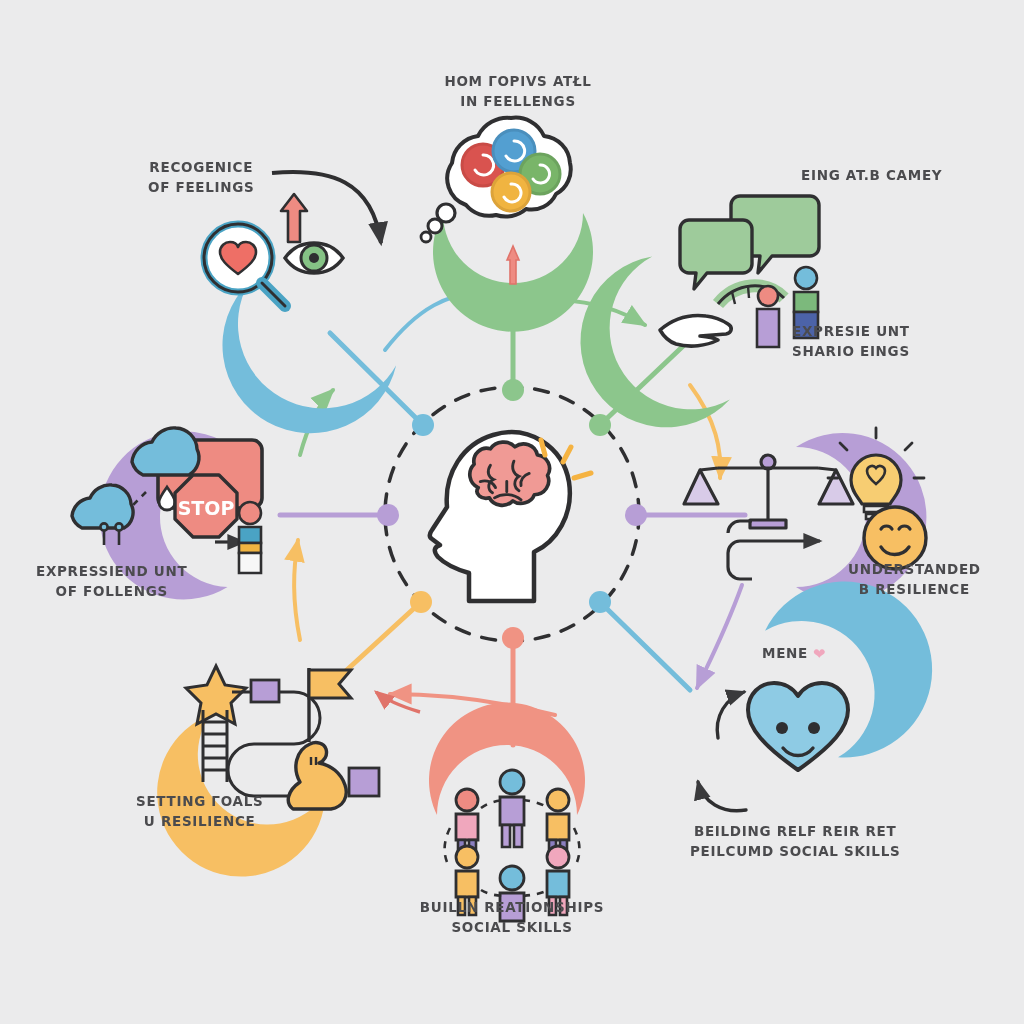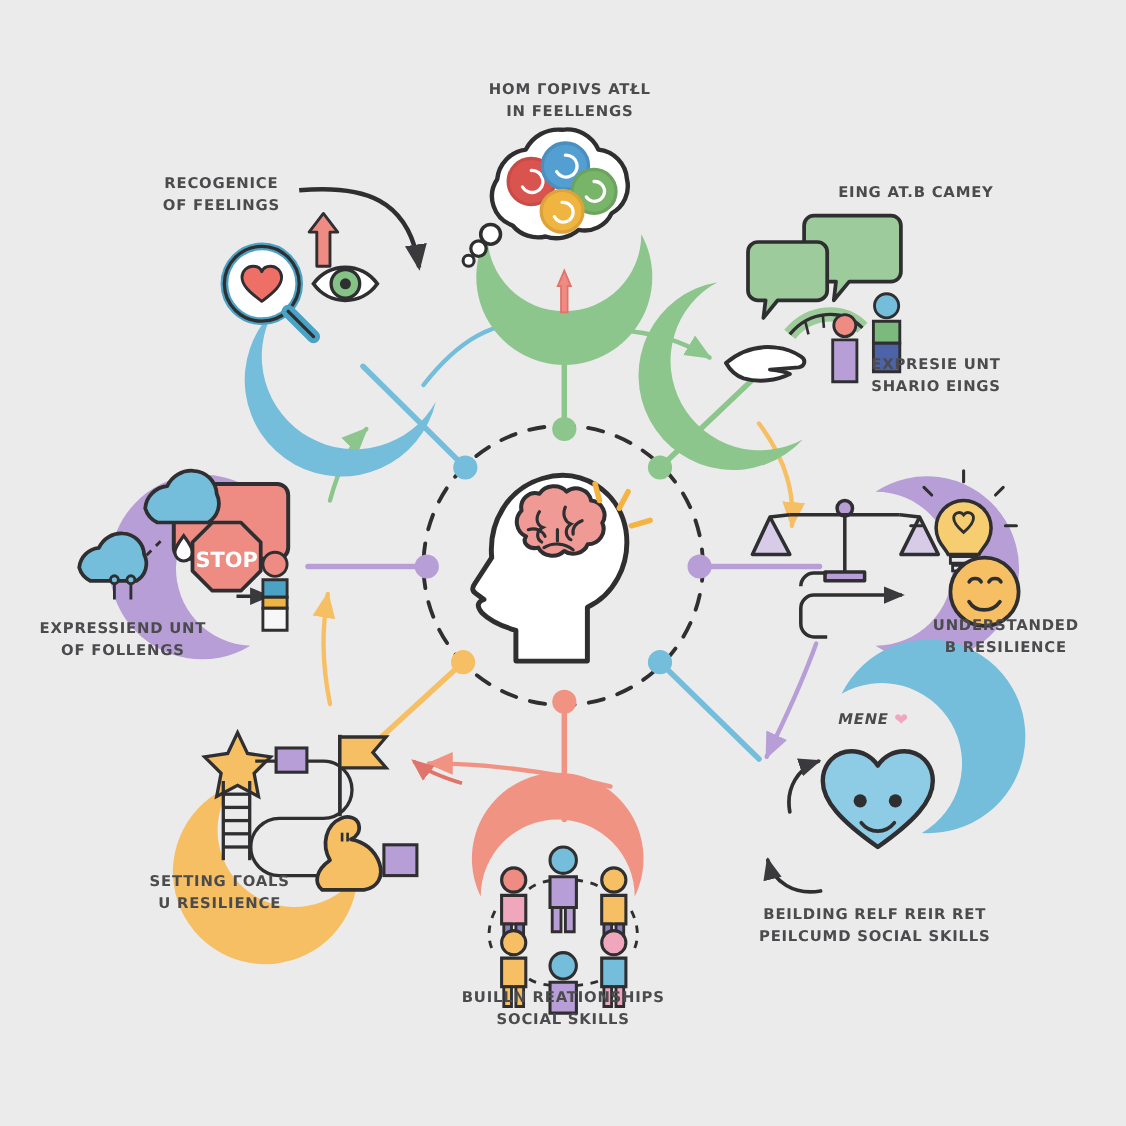--- a/index.html
+++ b/index.html
@@ -364,32 +364,32 @@
     </g>
   </svg>
 
   <div class="lbl" style="left:148px;top:158px;">RECOGENICE
 OF FEELINGS</div>
 
 
   <div class="lbl c" style="left:428px;top:72px;width:180px;">HOM ΓOPIVS ATŁL
 IN FEELLENGS</div>
 
-  <div class="lbl" style="left:762px;top:166px;">EING AT.B CAMEY</div>
+  <div class="lbl" style="left:801px;top:166px;">EING AT.B CAMEY</div>
 
   <div class="lbl" style="left:792px;top:322px;">EXPRESIE UNT
 SHARIO EINGS</div>
 
   <div class="lbl" style="left:36px;top:562px;">EXPRESSIEND UNT
 OF FOLLENGS</div>
 
   <div class="lbl" style="left:848px;top:560px;">UNDERSTANDED
 B RESILIENCE</div>
 
-  <div class="lbl" style="left:762px;top:644px;font-style:italic;"><span>MENE</span><span class="heart-mini">❤</span></div>
+  <div class="lbl" style="left:762px;top:644px;"><span>MENE</span><span class="heart-mini">❤</span></div>
 
   <div class="lbl" style="left:690px;top:790px;margin-top:32px;">BEILDING RELF REIR RET
 PEILCUMD SOCIAL SKILLS</div>
 
   <div class="lbl c" style="left:412px;top:898px;width:200px;">BUILLN REATIONSHIPS
 SOCIAL SKILLS</div>
 
   <div class="lbl" style="left:136px;top:792px;">SETTING ΓOALS
 U RESILIENCE</div>
 

